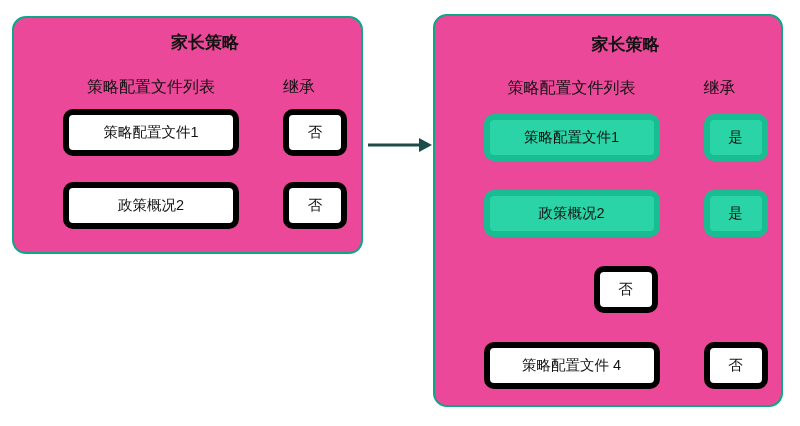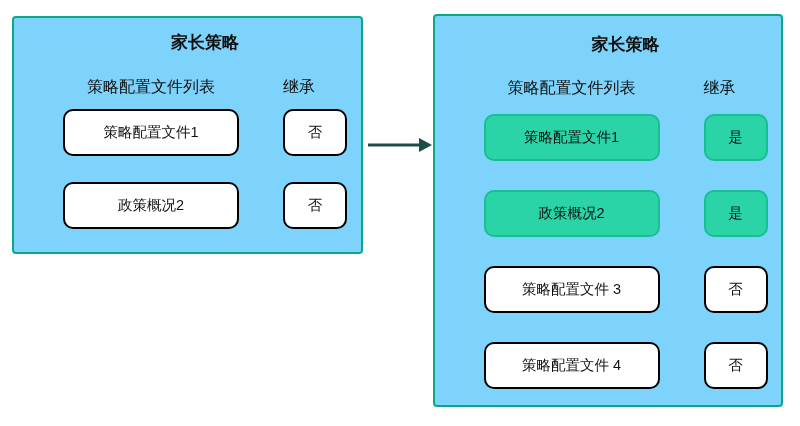--- a/index.html
+++ b/index.html
@@ -8,23 +8,23 @@
     width: 800px;
     height: 426px;
     background: #ffffff;
     font-family: "Liberation Sans", sans-serif;
     color: #111111;
     overflow: hidden;
   }
   .panel {
     position: absolute;
     box-sizing: border-box;
-    background: #7dd3fc;
+    background: #ec4899;
     border: 2px solid #0aa887;
-    border-radius: 4px;
+    border-radius: 14px;
     padding-left: 35px;
   }
   .panel.left  { left: 12px;  top: 16px; width: 351px; height: 238px; }
   .panel.right { left: 433px; top: 14px; width: 350px; height: 393px; }
 
   .panel-title {
     margin: 0;
     text-align: center;
     font-size: 17px;
     font-weight: bold;
@@ -56,21 +56,21 @@
   .panel.right .row.first  { margin-top: 17px; }
   .panel.right .row + .row { margin-top: 29px; }
 
   .cell {
     box-sizing: border-box;
     height: 47px;
     display: flex;
     align-items: center;
     justify-content: center;
     background: #ffffff;
-    border: 2px solid #000000;
+    border: 6px solid #000000;
     border-radius: 10px;
     font-size: 14.5px;
     color: #111111;
   }
   .cell.label { width: 176px; }
   .cell.value { width: 64px; }
   .row.filled .cell {
     background: #2bd4a6;
     border-color: #19bd92;
   }
@@ -117,21 +117,20 @@
     </div>
     <div class="row first filled">
       <div class="cell label">策略配置文件1</div>
       <div class="cell value">是</div>
     </div>
     <div class="row filled">
       <div class="cell label">政策概况2</div>
       <div class="cell value">是</div>
     </div>
     <div class="row">
-      <div class="cell label">策略配置文件 3</div>
       <div class="cell value">否</div>
     </div>
     <div class="row">
       <div class="cell label">策略配置文件 4</div>
       <div class="cell value">否</div>
     </div>
   </section>
 
 </div>
 

